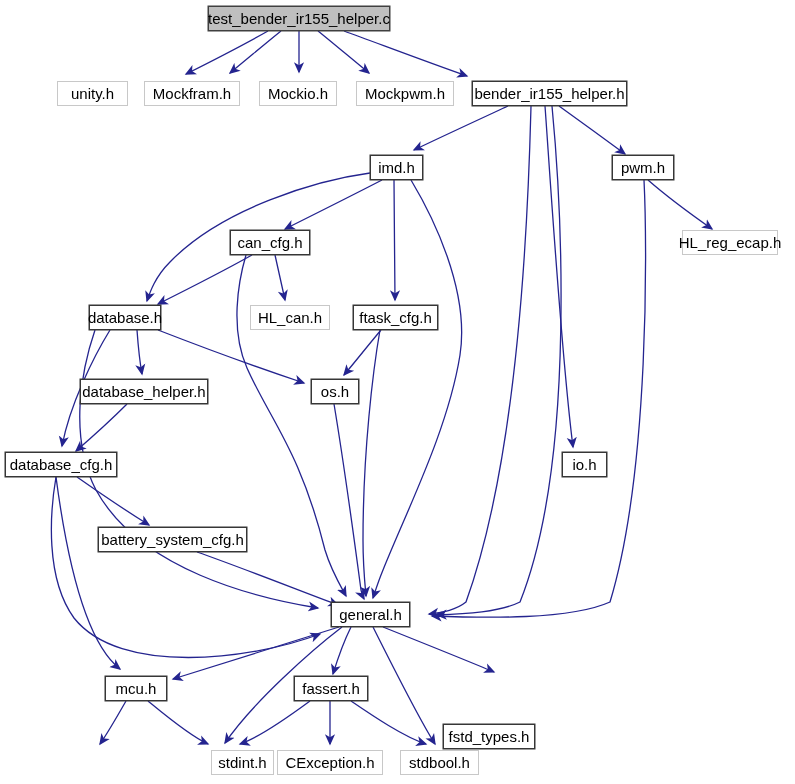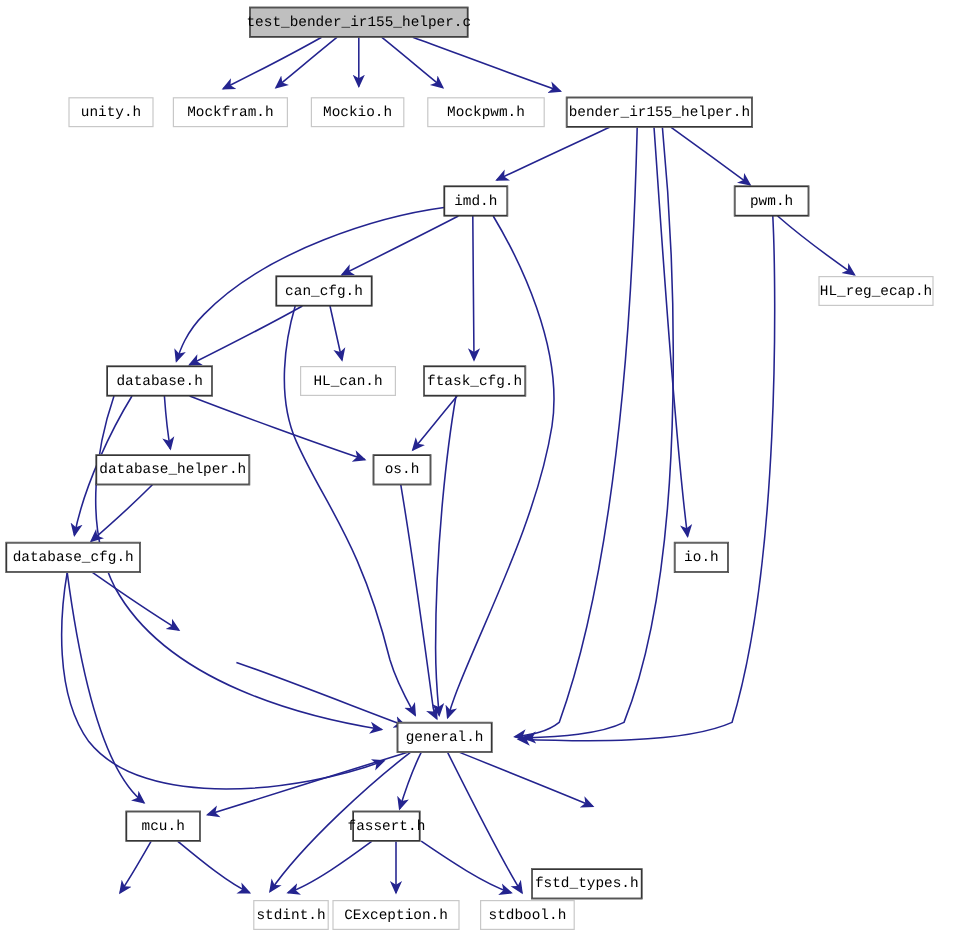--- a/index.html
+++ b/index.html
@@ -34,22 +34,22 @@
     height: 784px;
   }
   .node {
     position: absolute;
     box-sizing: border-box;
     display: flex;
     align-items: center;
     justify-content: center;
     background: #ffffff;
     border: 1px solid #000000;
-    font-family: Liberation Mono, monospace;
-    font-size: 12px;
+    font-family: Liberation Sans, sans-serif;
+    font-size: 15px;
     line-height: 12px;
     color: #000000;
     white-space: nowrap;
     letter-spacing: 0px;
   }
   .node.kind-root {
     background: #bfbfbf;
     border: 1px solid #404040;
     box-shadow: 0 0 0 0.5px #404040;
   }
@@ -145,48 +145,51 @@
       </div>
       <div class="node kind-doc" style="left: 612px; top: 155px; width: 62px; height: 25px; text-align: right;">
         <span class="node-label">pwm.h</span>
       </div>
       <div class="node kind-doc" style="left: 230px; top: 230px; width: 80px; height: 25px;">
         <span class="node-label">can_cfg.h</span>
       </div>
       <div class="node kind-ext" style="left: 682px; top: 230px; width: 96px; height: 25px;">
         <span class="node-label">HL_reg_ecap.h</span>
       </div>
-      <div class="node kind-doc" style="left: 89px; top: 305px; width: 88px; height: 25px;">
+      <div class="node kind-doc" style="left: 89px; top: 305px; width: 72px; height: 25px;">
         <span class="node-label">database.h</span>
       </div>
       <div class="node kind-ext" style="left: 250px; top: 305px; width: 80px; height: 25px;">
         <span class="node-label">HL_can.h</span>
       </div>
       <div class="node kind-doc" style="left: 353px; top: 305px; width: 85px; height: 25px;">
         <span class="node-label">ftask_cfg.h</span>
       </div>
       <div class="node kind-doc" style="left: 80px; top: 379px; width: 128px; height: 25px;">
         <span class="node-label">database_helper.h</span>
       </div>
       <div class="node kind-doc" style="left: 311px; top: 379px; width: 48px; height: 25px;">
         <span class="node-label">os.h</span>
       </div>
       <div class="node kind-doc" style="left: 5px; top: 452px; width: 112px; height: 25px;">
         <span class="node-label">database_cfg.h</span>
       </div>
       <div class="node kind-doc" style="left: 562px; top: 452px; width: 45px; height: 25px;">
         <span class="node-label">io.h</span>
       </div>
+      <div class="node kind-doc" style="left: 98px; top: 527px; width: 149px; height: 25px;">
+        <span class="node-label">battery_system_cfg.h</span>
+      </div>
       <div class="node kind-doc" style="left: 331px; top: 602px; width: 79px; height: 25px;">
         <span class="node-label">general.h</span>
       </div>
       <div class="node kind-doc" style="left: 105px; top: 676px; width: 62px; height: 25px;">
         <span class="node-label">mcu.h</span>
       </div>
-      <div class="node kind-doc" style="left: 294px; top: 676px; width: 56px; height: 25px;">
+      <div class="node kind-doc" style="left: 294px; top: 676px; width: 74px; height: 25px;">
         <span class="node-label">fassert.h</span>
       </div>
       <div class="node kind-doc" style="left: 443px; top: 676px; width: 92px; height: 25px; margin-top: 48px;">
         <span class="node-label">fstd_types.h</span>
       </div>
       <div class="node kind-ext" style="left: 192px; top: 750px; width: 63px; height: 25px; margin-left: 19px;">
         <span class="node-label">stdint.h</span>
       </div>
       <div class="node kind-ext" style="left: 277px; top: 750px; width: 106px; height: 25px;">
         <span class="node-label">CException.h</span>

